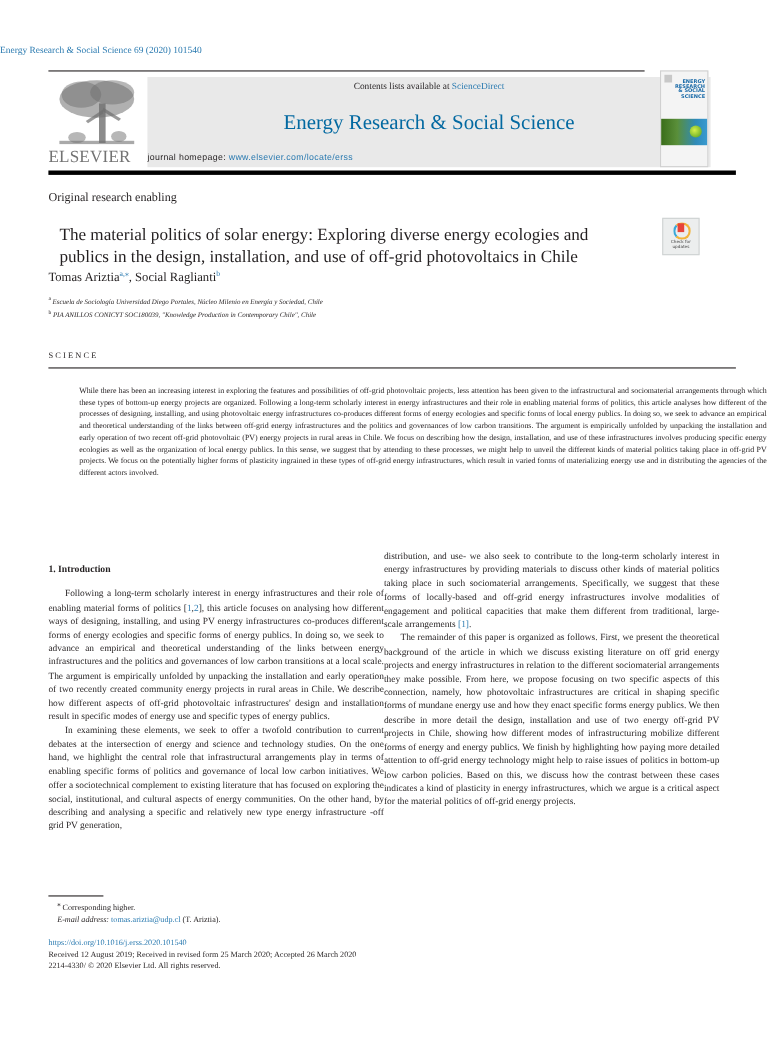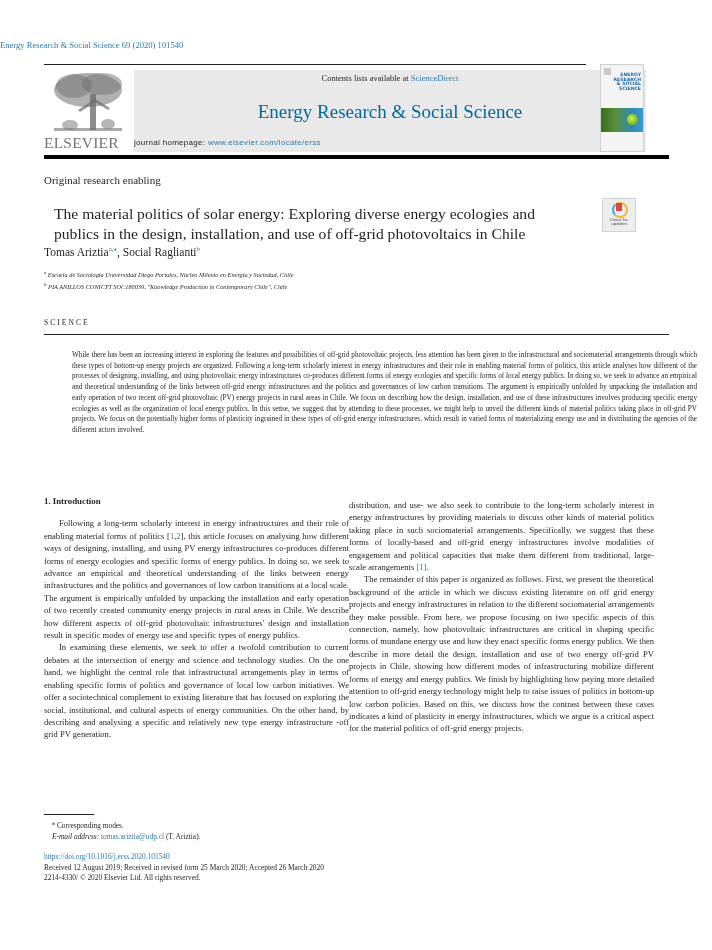--- a/index.html
+++ b/index.html
@@ -39,21 +39,21 @@
   .authors sup { font-size: 7px; color: #2a7ab0; }
   .affils { position: absolute; top: 268px; left: 44px; font-size: 6.3px; font-style: italic; line-height: 9.5px; }
   .affils sup { font-style: normal; font-size: 5px; }
   .abstract-head { position: absolute; top: 318px; left: 44px; font-size: 7.6px; letter-spacing: 2px; }
   .abstract-rule { position: absolute; top: 334px; left: 44px; width: 625px; height: 1px; background: #231f20; }
   .abstract-text { position: absolute; top: 338px; left: 60px; width: 625px; font-size: 7.2px; line-height: 10.7px; text-align: justify;
                    margin: 12px; }
   .col { position: absolute; top: 495px; width: 305px; font-size: 8.55px; line-height: 12.4px; text-align: justify; }
   .col.left { left: 44px; }
   .col.right { left: 349px; top: 499px; }
-  .sec-head { font-weight: bold; font-size: 8.8px; margin: 0 0 10px 0; }
+  .sec-head { font-weight: bold; font-size: 8.8px; margin: 16px 0 10px 0; }
   .col p { margin: 0; text-indent: 15px; }
   .fn-rule { position: absolute; top: 814px; left: 44px; width: 50px; height: 1px; background: #231f20; }
   .footnotes { position: absolute; top: 818px; left: 52px; font-size: 7.4px; line-height: 10.5px; }
   .footnotes .em { font-style: italic; }
   .footer { position: absolute; top: 852px; left: 44px; font-size: 7.4px; line-height: 10.7px; }
 </style>
 </head>
 <body>
 
 <div class="running-head">Energy Research &amp; Social Science 69 (2020) 101540</div>
@@ -136,21 +136,21 @@
   <p>In examining these elements, we seek to offer a twofold contribution to current debates at the intersection of energy and science and technology studies. On the one hand, we highlight the central role that infrastructural arrangements play in terms of enabling specific forms of politics and governance of local low carbon initiatives. We offer a sociotechnical complement to existing literature that has focused on exploring the social, institutional, and cultural aspects of energy communities. On the other hand, by describing and analysing a specific and relatively new type energy infrastructure -off grid PV generation,</p>
 </div>
 
 <div class="col right">
   <p style="text-indent:0"><span>distribution, and use- we also seek to contribute to the long-term scholarly interest in energy infrastructures by providing materials to discuss other kinds of material politics taking place in such sociomaterial arrangements. Specifically, we suggest that these forms of locally-based and off-grid energy infrastructures involve modalities of engagement and political capacities that make them different from traditional, large-scale arrangements </span><a class="link">[1]</a><span>.</span></p>
   <p>The remainder of this paper is organized as follows. First, we present the theoretical background of the article in which we discuss existing literature on off grid energy projects and energy infrastructures in relation to the different sociomaterial arrangements they make possible. From here, we propose focusing on two specific aspects of this connection, namely, how photovoltaic infrastructures are critical in shaping specific forms of mundane energy use and how they enact specific forms energy publics. We then describe in more detail the design, installation and use of two energy off-grid PV projects in Chile, showing how different modes of infrastructuring mobilize different forms of energy and energy publics. We finish by highlighting how paying more detailed attention to off-grid energy technology might help to raise issues of politics in bottom-up low carbon policies. Based on this, we discuss how the contrast between these cases indicates a kind of plasticity in energy infrastructures, which we argue is a critical aspect for the material politics of off-grid energy projects.</p>
 </div>
 
 <div class="fn-rule"></div>
 <div class="footnotes">
-  <div><sup>⁎</sup><span> Corresponding modes.</span></div>
+  <div><sup>⁎</sup><span> Corresponding higher.</span></div>
   <div><span class="em">E-mail address: </span><a class="link">tomas.ariztia@udp.cl</a><span> (T. Ariztia).</span></div>
 </div>
 
 <div class="footer">
   <div><a class="link">https://doi.org/10.1016/j.erss.2020.101540</a></div>
   <div>Received 12 August 2019; Received in revised form 25 March 2020; Accepted 26 March 2020</div>
   <div>2214-4330/ © 2020 Elsevier Ltd. All rights reserved.</div>
 </div>
 
 </body></html>

